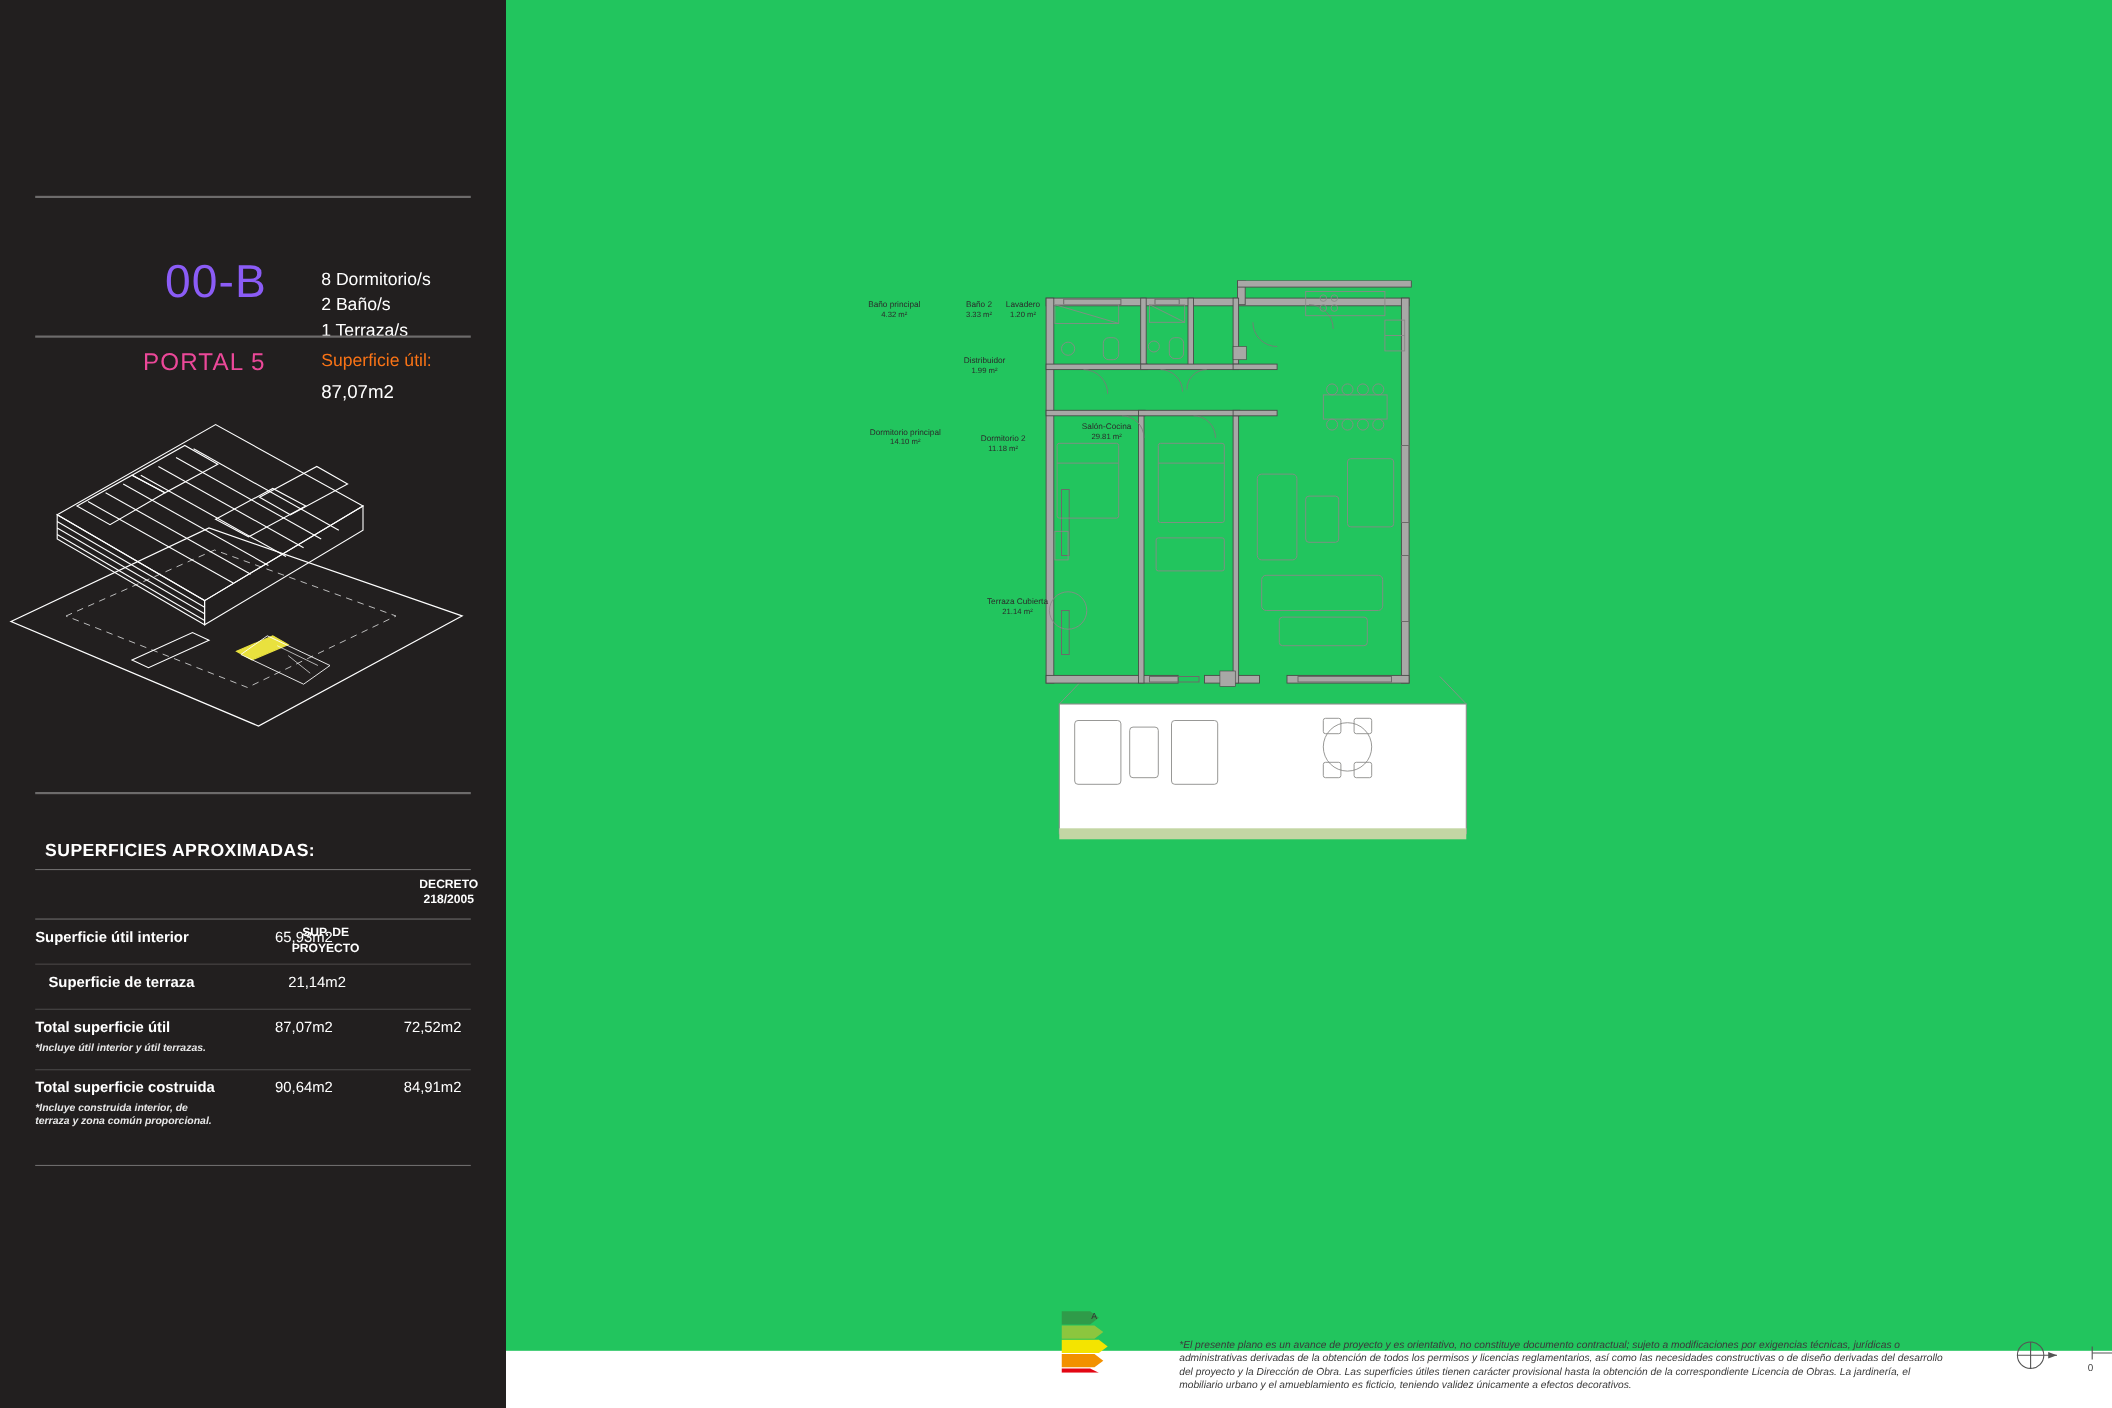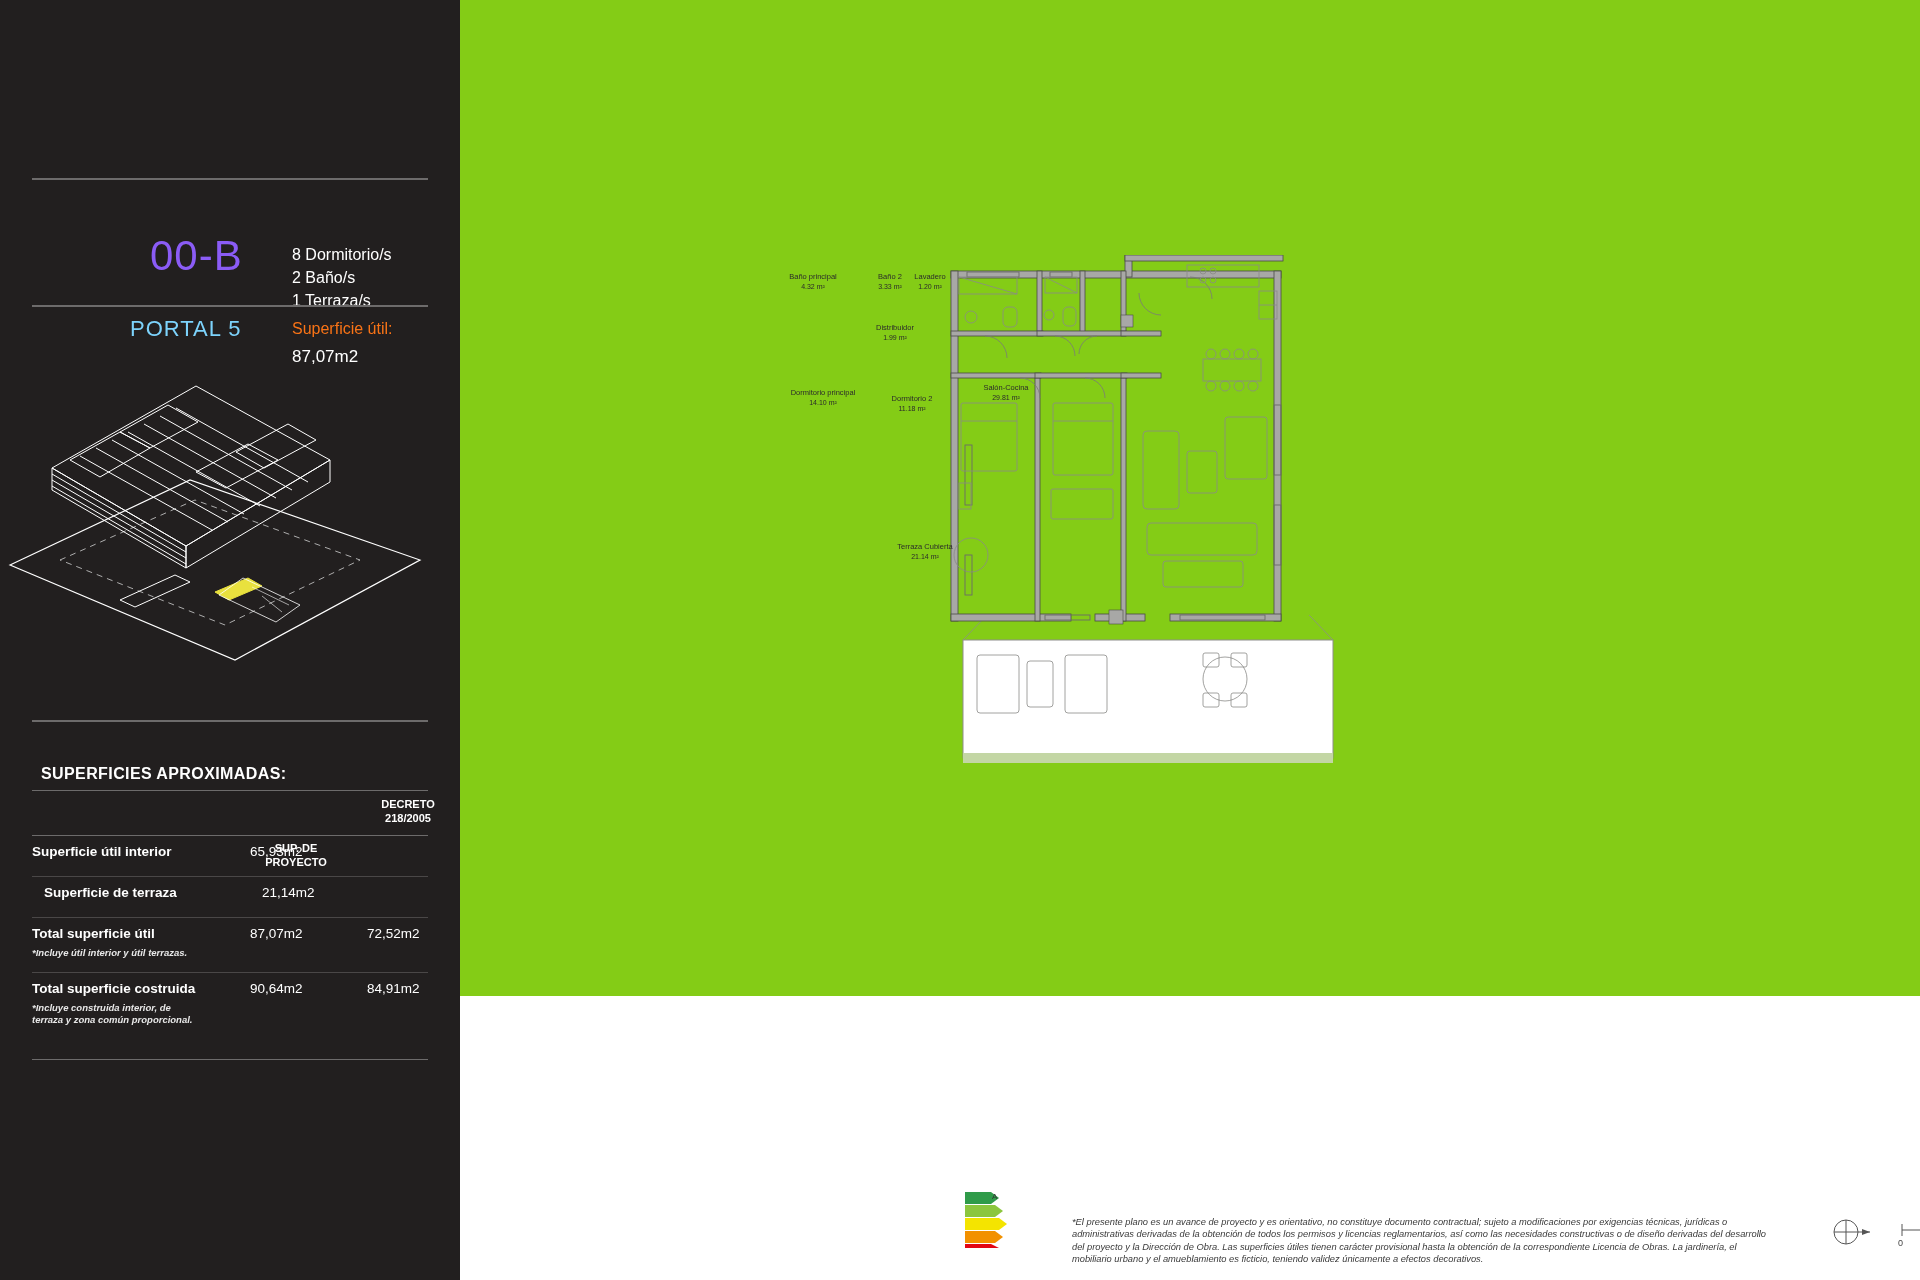--- a/index.html
+++ b/index.html
@@ -13,21 +13,21 @@
     position:absolute;left:0;top:0;width:460px;height:1280px;
     background:#221f1f;color:#ffffff;
   }
   .sb-rule{position:absolute;left:32px;width:396px;height:2px;background:#6d6b6b;}
   .unit-code{
     position:absolute;left:150px;top:232px;
     font-size:42px;letter-spacing:1px;font-weight:400;color:#8b5cf6;
   }
   .unit-meta{position:absolute;left:292px;top:243px;line-height:23px;font-size:16px;color:#fff;}
   .portal{
-    position:absolute;left:130px;top:316px;font-size:22px;letter-spacing:1px;color:#7dd3fc;
+    position:absolute;left:130px;top:316px;font-size:22px;letter-spacing:1px;color:#ec4899;
   }
   .sup-util-lbl{position:absolute;left:292px;top:320px;font-size:16px;color:#f97316;}
   .sup-util-val{position:absolute;left:292px;top:347px;font-size:17px;color:#fff;}
 
   
   .iso{position:absolute;left:0px;top:360px;width:460px;height:330px;}
 
   .surf-title{
     position:absolute;left:41px;top:765px;font-size:16px;font-weight:bold;letter-spacing:.4px;color:#fff;
   }
@@ -36,21 +36,21 @@
   .trow{position:relative;height:34px;}
   .thead{position:relative;height:44px;}
   .col-a{position:absolute;left:0;top:8px;font-weight:bold;font-size:13.5px;}
   .col-b{position:absolute;left:218px;top:8px;font-size:13.5px;}
   .col-c{position:absolute;left:335px;top:8px;font-size:13.5px;}
   .hcol-b{position:absolute;left:218px;top:6px;font-size:11px;font-weight:bold;text-align:center;width:92px;line-height:14px;margin-top:44px;}
   .hcol-c{position:absolute;left:330px;top:6px;font-size:11px;font-weight:bold;text-align:center;width:92px;line-height:14px;}
   .note{font-size:9.5px;font-style:italic;font-weight:bold;line-height:12px;color:#e8e8e8;}
 
   
-  .plan-wrap{position:absolute;left:460px;top:0;width:1460px;height:996px;background:#84cc16;}
+  .plan-wrap{position:absolute;left:460px;top:0;width:1460px;height:1228px;background:#22c55e;}
 
   .floorplan{position:absolute;left:465px;top:255px;}
 
   
   .legal{
     position:absolute;left:612px;top:1193px;width:700px;
     font-size:9.3px;line-height:12.4px;font-style:italic;color:#3a3a3a;margin-top:23px;
   }
   .energy{position:absolute;left:505px;top:1188px;width:70px;height:60px;}
   .energy-a{position:absolute;left:532px;top:1192px;font-size:8px;color:#333;}

